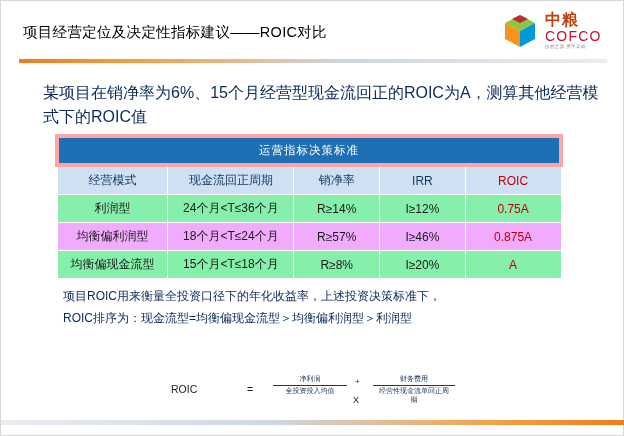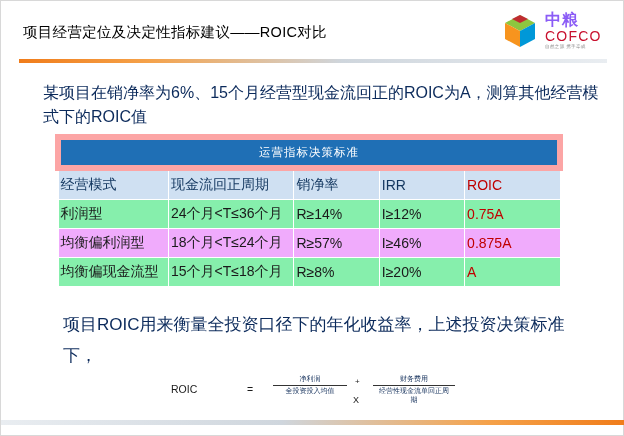--- a/index.html
+++ b/index.html
@@ -55,21 +55,21 @@
     position: relative;
   }
   .logo-text {
     display: flex;
     flex-direction: column;
     line-height: 1.05;
   }
   .logo-cn {
     font-size: 16px;
     font-weight: bold;
-    color: #8b5cf6;
+    color: #c2410c;
     letter-spacing: 1px;
   }
   .logo-en {
     font-size: 14px;
     color: #c8102e;
     letter-spacing: 1.2px;
   }
   .logo-tag {
     font-size: 4.6px;
     color: #8a8a8a;
@@ -99,25 +99,25 @@
     width: 100%;
     table-layout: fixed;
   }
   table.roic th.cap {
     background: #1f6fb5;
     color: #ffffff;
     font-size: 11.5px;
     font-weight: normal;
     letter-spacing: 1px;
     padding: 5px 0;
-    border: 6px solid #fca5a5;
+    border: 4px solid #fca5a5;
   }
   table.roic td {
-    font-size: 14px;
-    text-align: left;
+    font-size: 12px;
+    text-align: center;
     padding: 5px 2px;
     border: 1px solid #ffffff;
     color: #1a1a1a;
   }
   table.roic tr.head td {
     background: #cfe0f2;
     color: #12365f;
   }
   table.roic tr.odd td {
     background: #86efac;
@@ -125,23 +125,23 @@
   table.roic tr.even td {
     background: #f0abfc;
   }
   .roic-col {
     color: #c00000 !important;
   }
   
   .body-note {
     position: absolute;
     left: 62px;
-    top: 308px;
+    top: 284px;
     width: 520px;
-    font-size: 17px;
+    font-size: 12px;
     color: #0b2a5b;
     line-height: 1.85;
   }
   
   .formula {
     position: absolute;
     left: 150px;
     top: 368px;
     width: 380px;
     height: 56px;
@@ -267,20 +267,21 @@
         <td>R≥8%</td>
         <td>I≥20%</td>
         <td class="roic-col">A</td>
       </tr>
     </tbody>
       </table>
   </div>
 
   <div class="body-note">
     <div>项目ROIC用来衡量全投资口径下的年化收益率，上述投资决策标准下，</div>
+    <div>ROIC排序为：现金流型=均衡偏现金流型＞均衡偏利润型＞利润型</div>
   </div>
 
   <div class="formula">
     <span class="lhs">ROIC</span>
     <span class="eq">=</span>
     <span class="frac f1">
       <span class="num">净利润</span>
       <span class="den">全投资投入均值</span>
     </span>
     <span class="plus">+</span>

